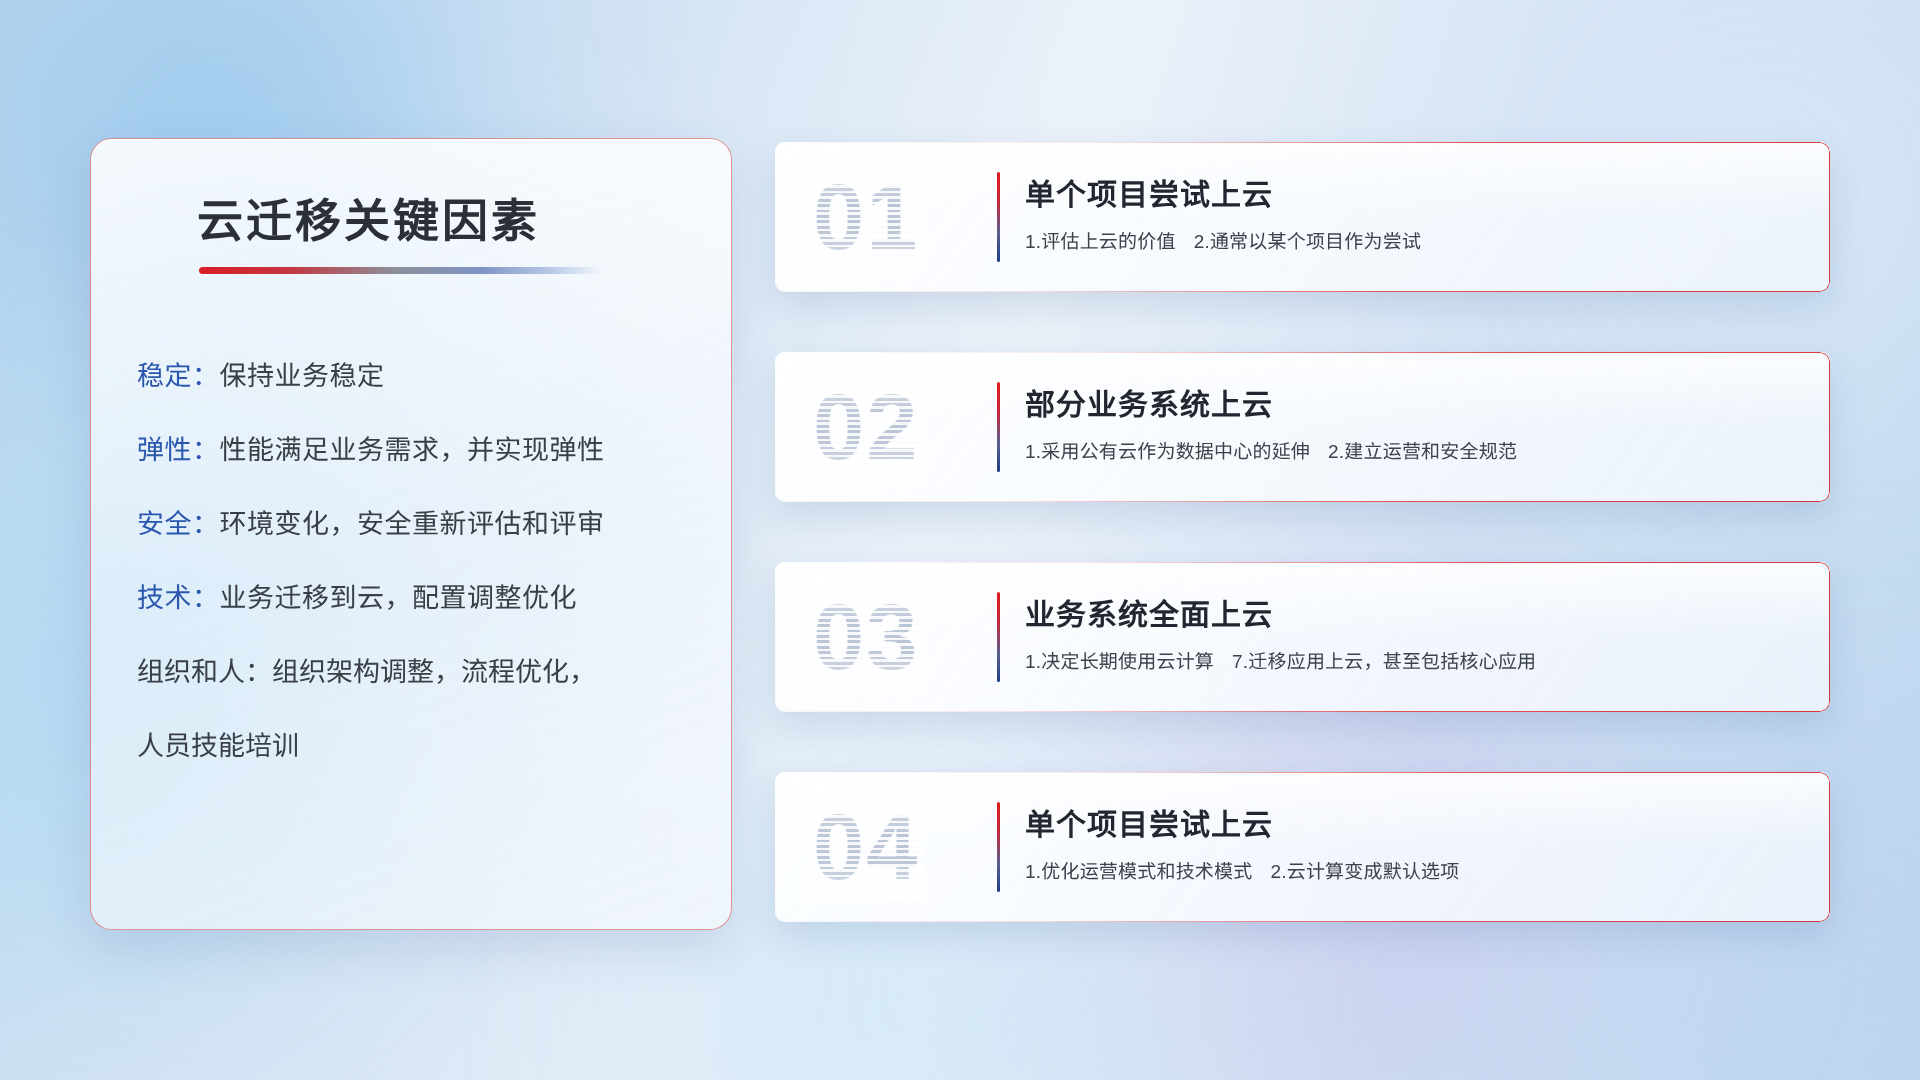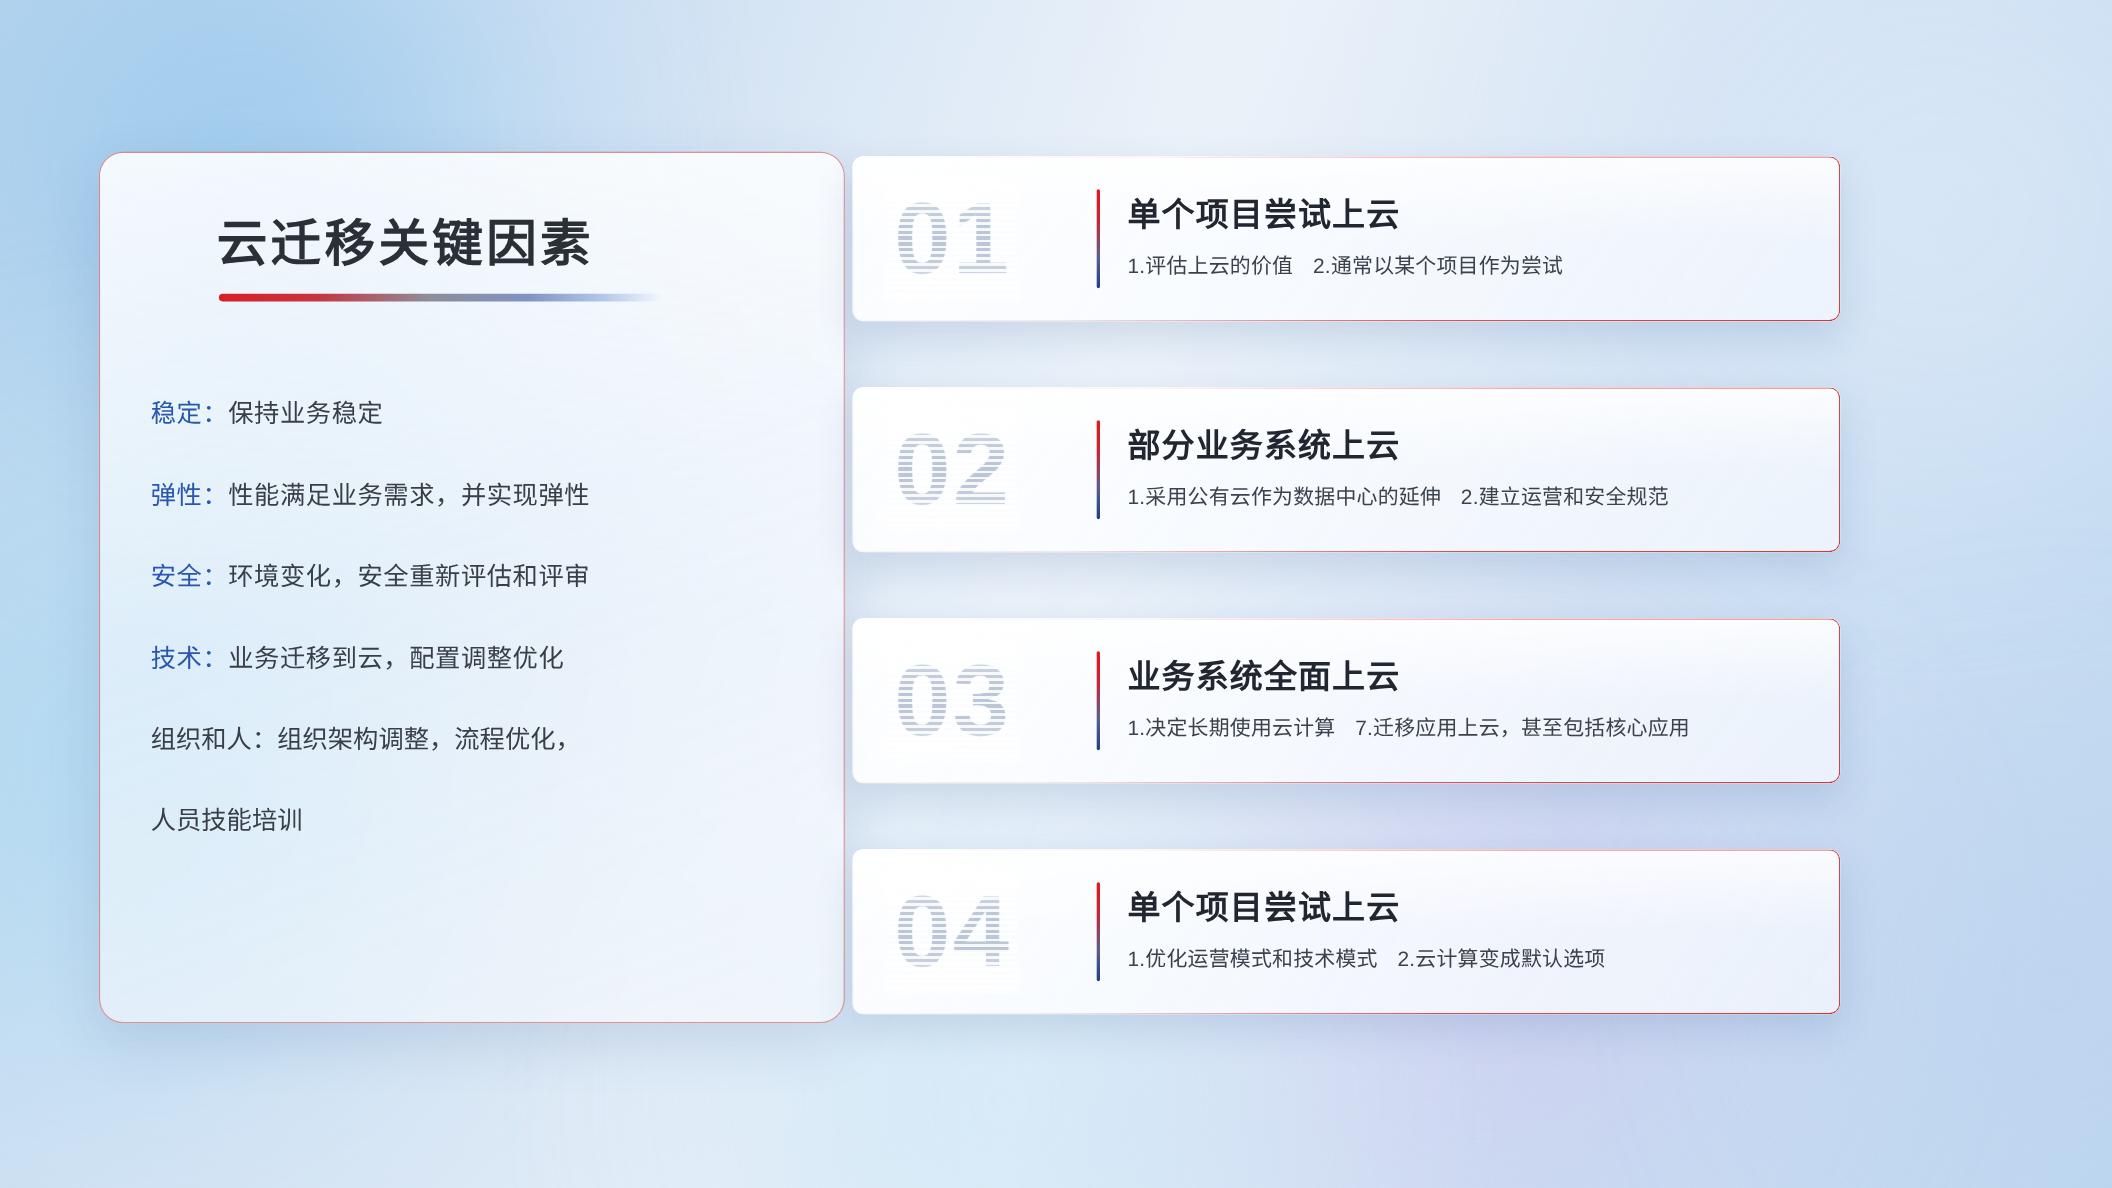--- a/index.html
+++ b/index.html
@@ -38,48 +38,47 @@
 
   
   #left-card{
     position:absolute;left:90px;top:138px;width:640px;height:790px;
     border-radius:22px;
     background:linear-gradient(160deg,rgba(255,255,255,.72) 0%,rgba(245,250,255,.60) 45%,rgba(255,255,255,.50) 100%);
     border:1.4px solid rgba(214,60,60,.55);
     box-shadow:0 18px 48px rgba(60,95,150,.16), inset 0 1px 0 rgba(255,255,255,.85);
     backdrop-filter:blur(6px);
     overflow:hidden;
-    padding-left:36px;
   }
   #left-card::before{
     content:"";position:absolute;left:0;right:0;top:0;height:56%;
     background:linear-gradient(180deg,rgba(255,255,255,.55),rgba(255,255,255,0));
     pointer-events:none;
   }
   .lc-title{
     position:absolute;left:106px;top:45px;
     font-size:46px;font-weight:bold;color:#2b2f36;letter-spacing:3px;
     white-space:nowrap;
   }
   .lc-rule{
     position:absolute;left:108px;top:128px;width:402px;height:7px;
     background:linear-gradient(90deg,#d81f26 0%,#c63540 22%,#8c8f99 48%,#7f93c4 70%,#b9cbe8 88%,rgba(214,226,242,0) 100%);
     border-radius:4px;
   }
   .lc-list{position:absolute;left:46px;top:200px;right:30px;}
   .lc-line{
-    font-size:23px;line-height:74px;color:#3a3f47;white-space:nowrap;
+    font-size:27px;line-height:74px;color:#3a3f47;white-space:nowrap;
     letter-spacing:.5px;
   }
   .lc-line .k{color:#2a57ad;}
   .lc-line.wrap2{letter-spacing:0;}
 
   
   .rcard{
-    position:absolute;left:775px;width:898px;height:150px;
+    position:absolute;left:775px;width:1055px;height:150px;
     border-radius:10px;
     background:linear-gradient(125deg,rgba(255,255,255,.93) 0%,rgba(250,252,255,.88) 38%,rgba(243,247,253,.80) 100%);
     box-shadow:0 14px 34px rgba(58,92,148,.16), inset 0 1px 0 rgba(255,255,255,.9);
     overflow:hidden;
   }
   .rcard .edge{
     position:absolute;inset:0;border-radius:10px;pointer-events:none;
     border:1.3px solid transparent;
     background:linear-gradient(118deg,rgba(215,60,60,0) 0%,rgba(215,60,60,.12) 28%,rgba(214,55,55,.85) 62%,rgba(210,45,45,.95) 100%) border-box;
     -webkit-mask:linear-gradient(#000 0 0) padding-box,linear-gradient(#000 0 0);

